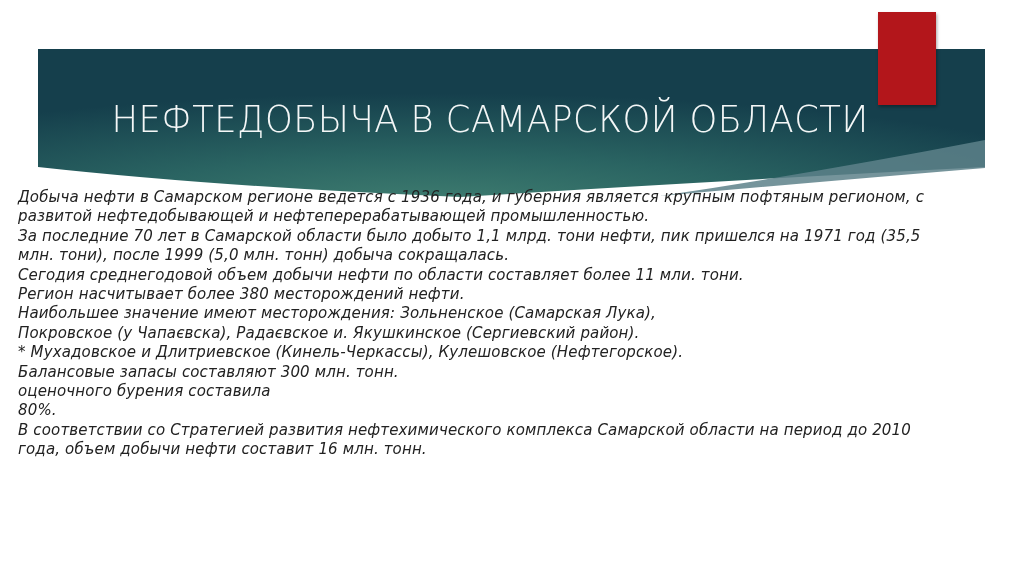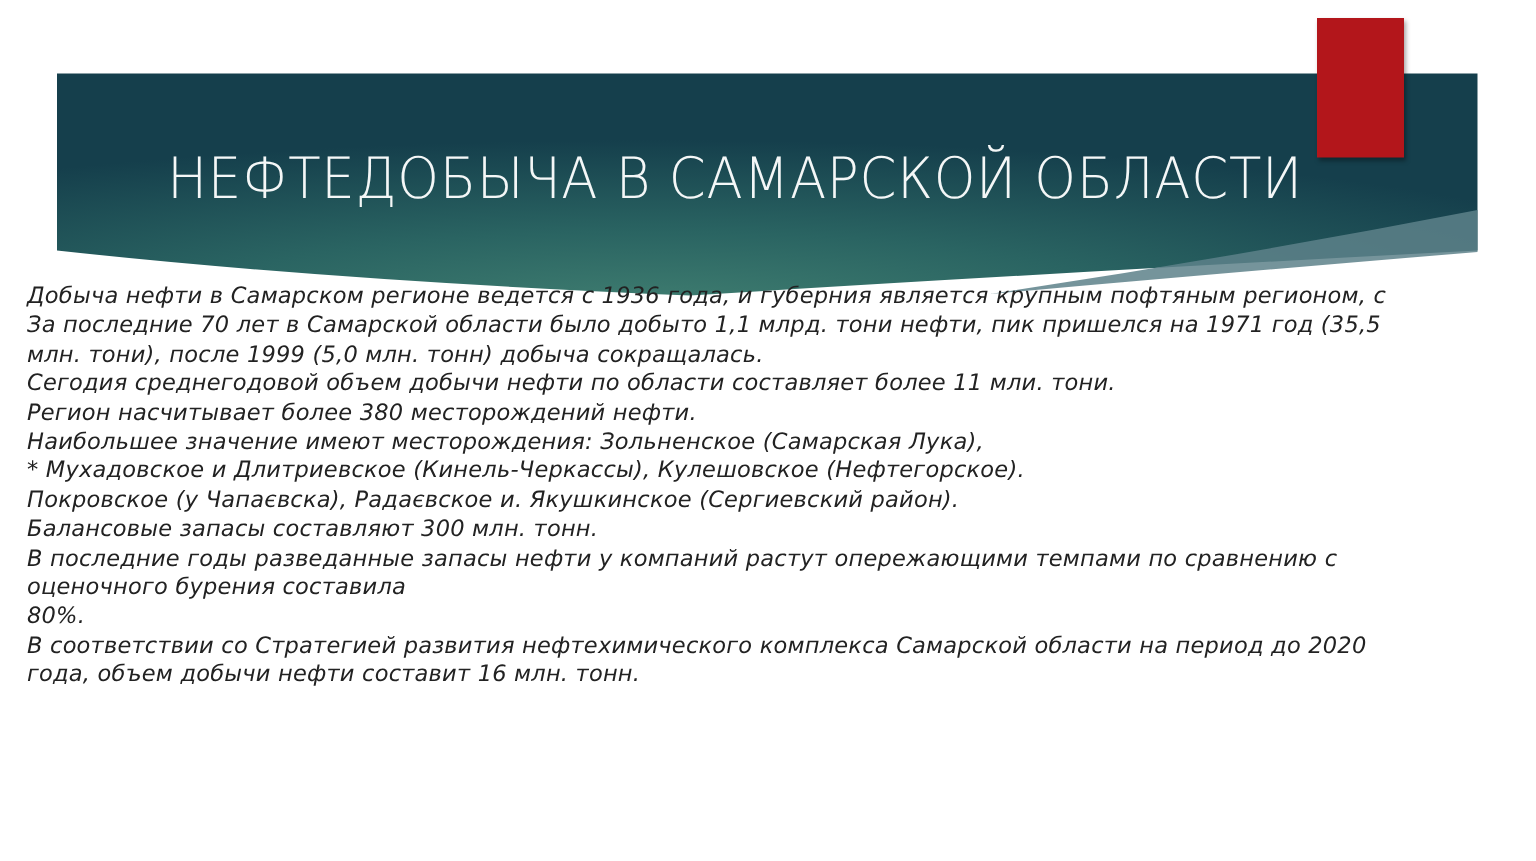--- a/index.html
+++ b/index.html
@@ -88,28 +88,28 @@
       </defs>
       <path d="M38 37 L985 37 L985 155 Q700 170 460 185 Q220 175 38 155 Z" fill="url(#bgGrad)"></path>
       <path d="M985 128 Q820 160 660 184 Q840 168 985 156 Z" fill="#5d8189" opacity="0.85"></path>
     </svg>
     <div class="red-bar"></div>
     <div class="title">НЕФТЕДОБЫЧА В САМАРСКОЙ ОБЛАСТИ</div>
   </div>
 
   <div class="body-text">
     <span class="line">Добыча нефти в Самарском регионе ведется с 1936 года, и губерния является крупным пофтяным регионом, с</span>
+    <span class="line">развитой нефтедобывающей и нефтеперерабатывающей промышленностью.</span>
     <span class="line">За последние 70 лет в Самарской области было добыто 1,1 млрд. тони нефти, пик пришелся на 1971 год (35,5</span>
     <span class="line">млн. тони), после 1999 (5,0 млн. тонн) добыча сокращалась.</span>
     <span class="line">Сегодия среднегодовой объем добычи нефти по области составляет более 11 мли. тони.</span>
     <span class="line">Регион насчитывает более 380 месторождений нефти.</span>
     <span class="line">Наибольшее значение имеют месторождения: Зольненское (Самарская Лука),</span>
+    <span class="line">Покровское (у Чапаєвска), Радаєвское и. Якушкинское (Сергиевский район).</span>
     <span class="line">* Мухадовское и Длитриевское (Кинель-Черкассы), Кулешовское (Нефтегорское).</span>
-    <span class="line">Покровское (у Чапаєвска), Радаєвское и. Якушкинское (Сергиевский район).</span>
     <span class="line">Балансовые запасы составляют 300 млн. тонн.</span>
-    <span class="line">В последние годы разведанные запасы нефти у компаний растут опережающими темпами по сравнению с</span>
     <span class="line">оценочного бурения составила</span>
     <span class="line">80%.</span>
-    <span class="line">В соответствии со Стратегией развития нефтехимического комплекса Самарской области на период до 2020</span>
+    <span class="line">В соответствии со Стратегией развития нефтехимического комплекса Самарской области на период до 2010</span>
     <span class="line">года, объем добычи нефти составит 16 млн. тонн.</span>
   </div>
 
 </div>
 
 </body></html>

